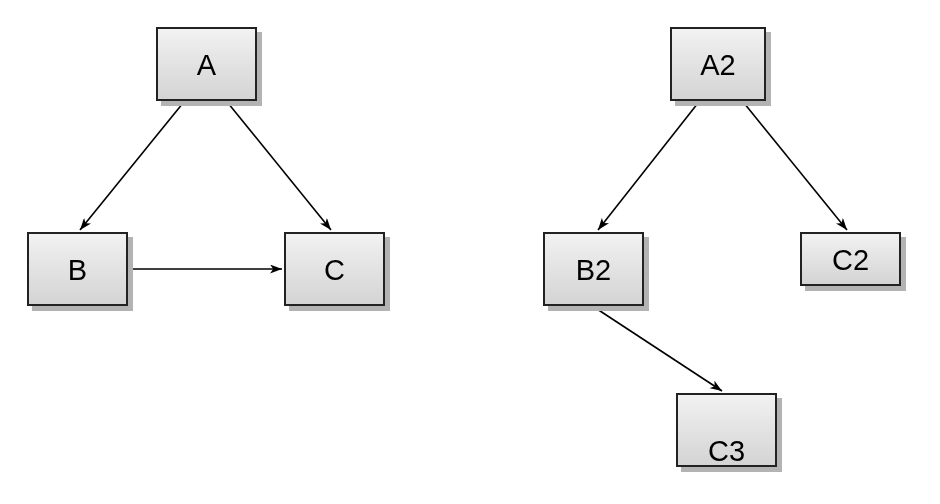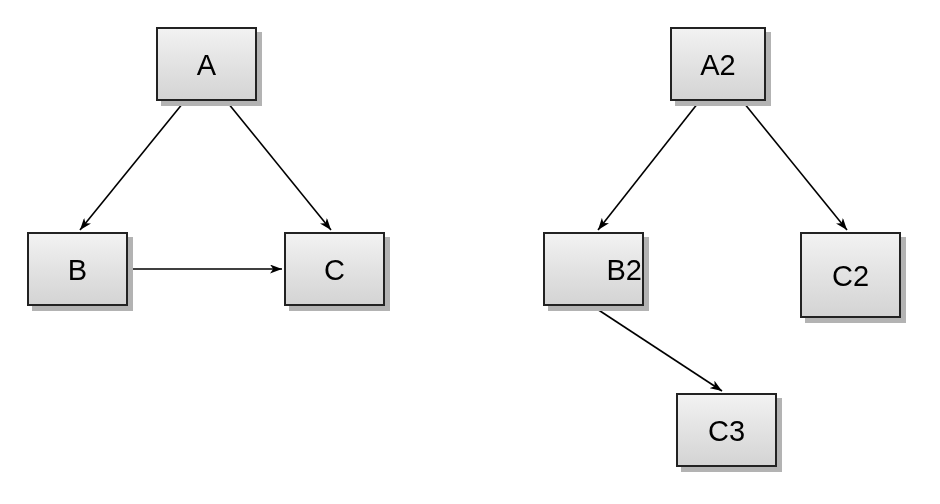--- a/index.html
+++ b/index.html
@@ -70,23 +70,23 @@
       </div>
       <div class="node" style="left: 27px; top: 232px; width: 101px; height: 74px;">
         <span class="node-label">B</span>
       </div>
       <div class="node" style="left: 284px; top: 232px; width: 101px; height: 74px;">
         <span class="node-label">C</span>
       </div>
       <div class="node" style="left: 670px; top: 27px; width: 96px; height: 74px;">
         <span class="node-label">A2</span>
       </div>
-      <div class="node" style="left: 543px; top: 232px; width: 101px; height: 74px; justify-content: flex-end;">
+      <div class="node" style="left: 543px; top: 232px; width: 101px; height: 74px;">
         <span class="node-label">B2</span>
       </div>
-      <div class="node" style="left: 800px; top: 232px; width: 101px; height: 86px;">
+      <div class="node" style="left: 800px; top: 232px; width: 101px; height: 54px;">
         <span class="node-label">C2</span>
       </div>
-      <div class="node" style="left: 676px; top: 393px; width: 101px; height: 74px;">
+      <div class="node" style="left: 676px; top: 393px; width: 101px; height: 74px; align-items: flex-end;">
         <span class="node-label">C3</span>
       </div>
     </div>
 </div>
 
 </body></html>

